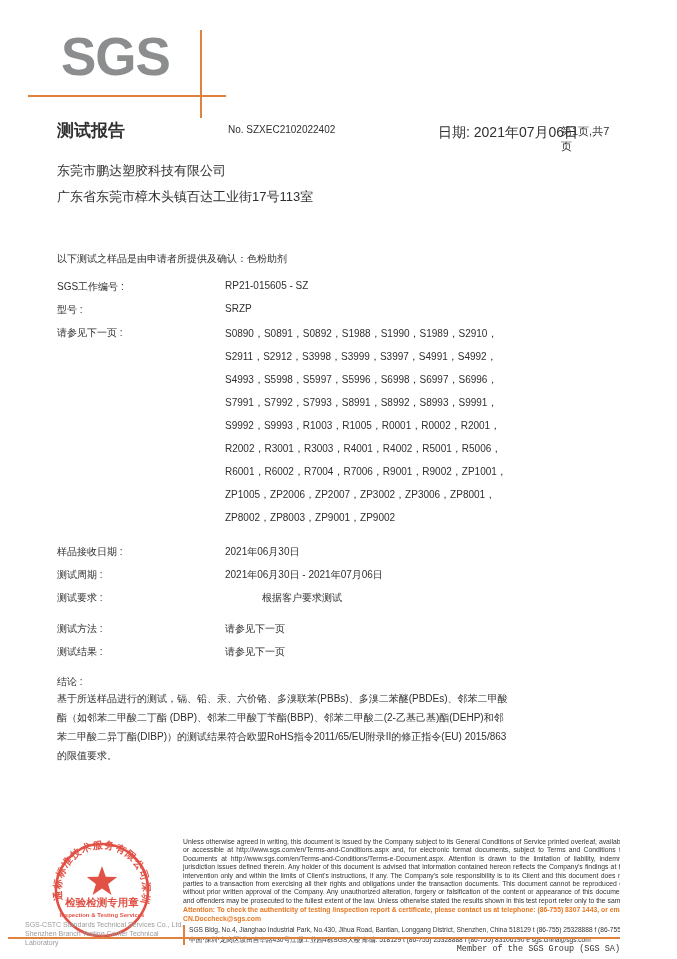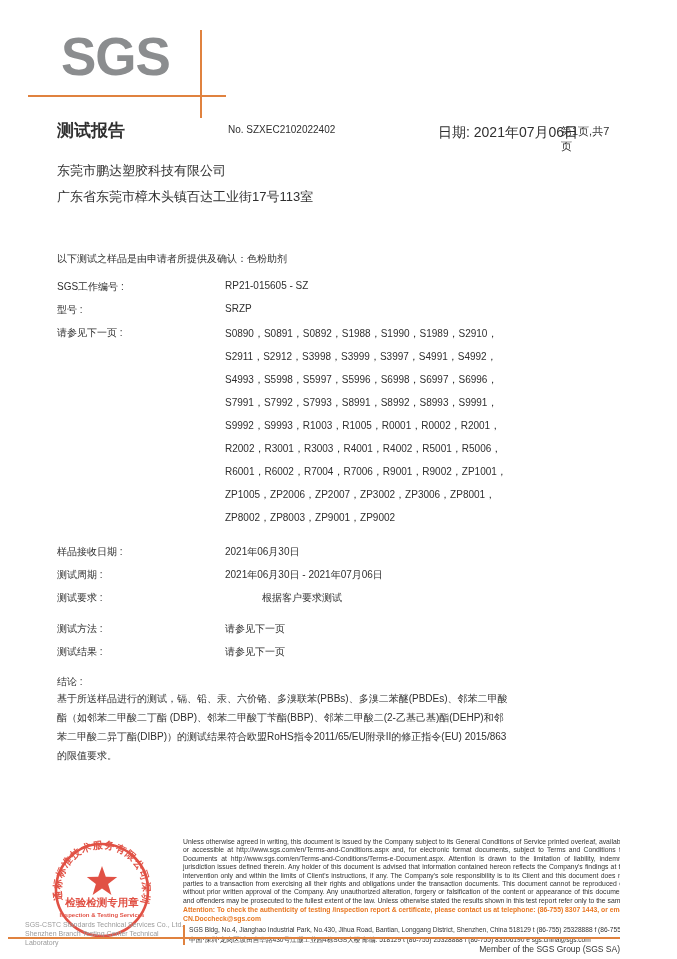--- a/index.html
+++ b/index.html
@@ -47,21 +47,21 @@
   .seal-company{
     position:absolute;left:25px;top:84px;width:165px;
     color:#9b9b9b;font-size:7px;line-height:9px;
   }
   .fineprint{position:absolute;left:183px;top:2px;width:477px;color:#333;}
   .disclaimer{line-height:8.4px;text-align:justify;}
   .attention{color:#e87722;font-weight:bold;line-height:8.4px;margin-top:1px;}
   .addr-block{border-left:2px solid #e0823f;padding-left:4px;margin-top:2px;line-height:10px;font-size:6.6px;}
   .addr-line{white-space:nowrap;}
   .footer-rule{position:absolute;left:8px;top:101px;width:662px;height:2px;background:#e0823f;}
-  .member-line{position:absolute;right:57px;top:108px;font-size:8.5px;color:#333;}
+  .member-line{position:absolute;right:57px;top:108px;font-size:8.5px;color:#333;font-family:Liberation Mono, monospace;}
 </style>
 </head>
 <body>
 
 <div class="page">
 
   <div class="logo-text">SGS</div>
   <div class="logo-hline"></div>
   <div class="logo-vline"></div>
 

